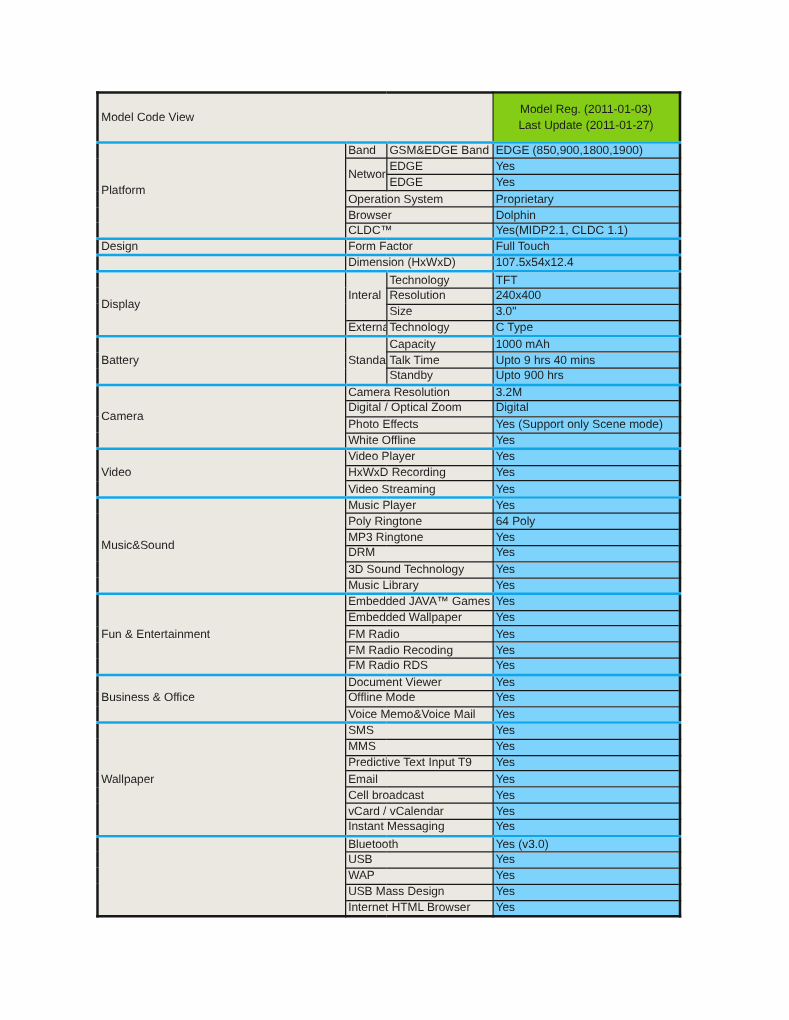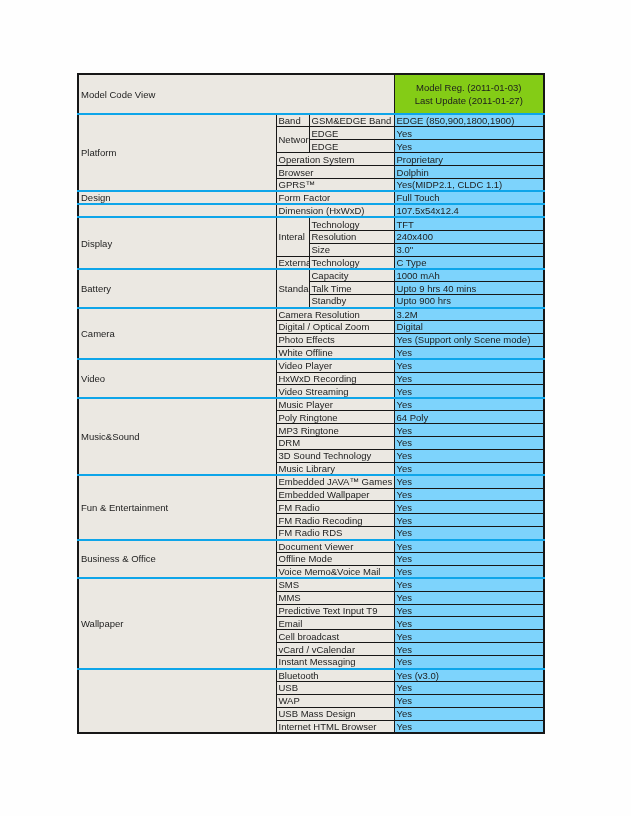--- a/index.html
+++ b/index.html
@@ -113,21 +113,21 @@
         </tr>
         <tr>
           <td class="feat" colspan="2">Operation System</td>
           <td class="val">Proprietary</td>
         </tr>
         <tr>
           <td class="feat" colspan="2">Browser</td>
           <td class="val">Dolphin</td>
         </tr>
         <tr>
-          <td class="feat" colspan="2">GPRS™</td>
+          <td class="feat" colspan="2">CLDC™</td>
           <td class="val">Yes(MIDP2.1, CLDC 1.1)</td>
         </tr>
         <tr class="gs">
           <td class="cat">Design</td>
           <td class="feat" colspan="2">Form Factor</td>
           <td class="val">Full Touch</td>
         </tr>
         <tr class="gs">
           <td class="cat"></td>
           <td class="feat" colspan="2">Dimension (HxWxD)</td>

